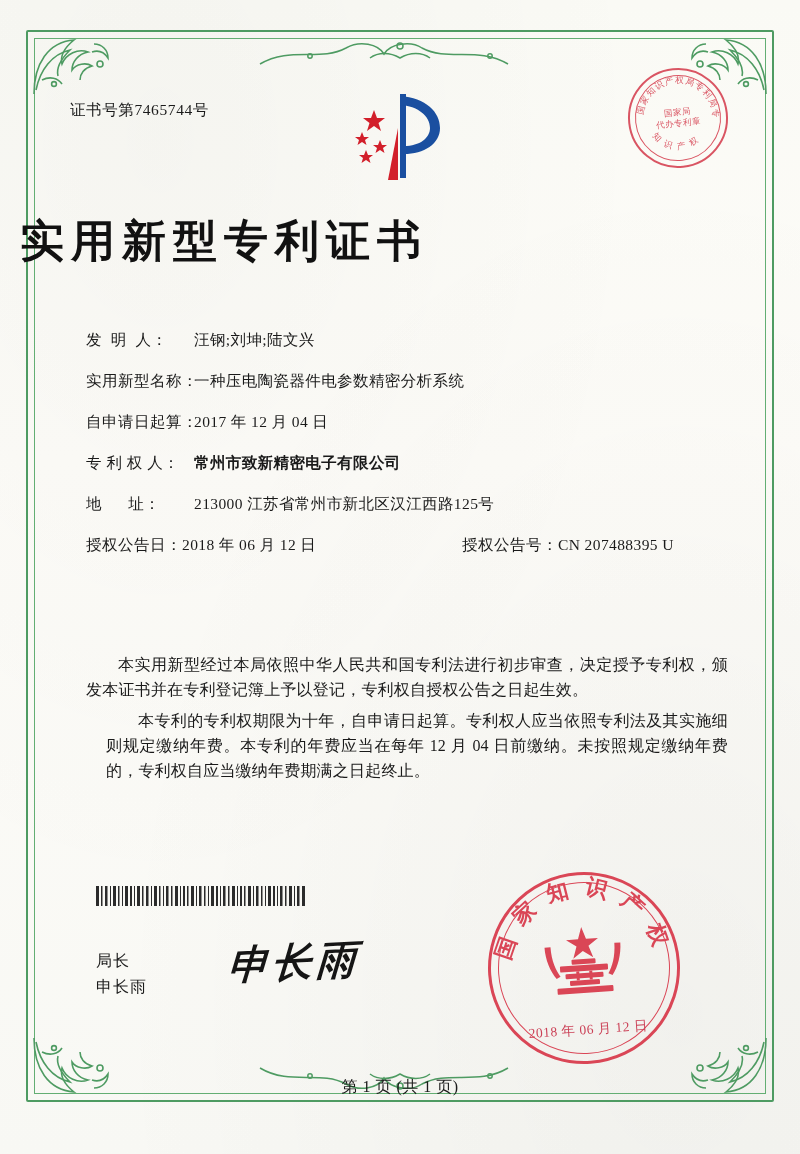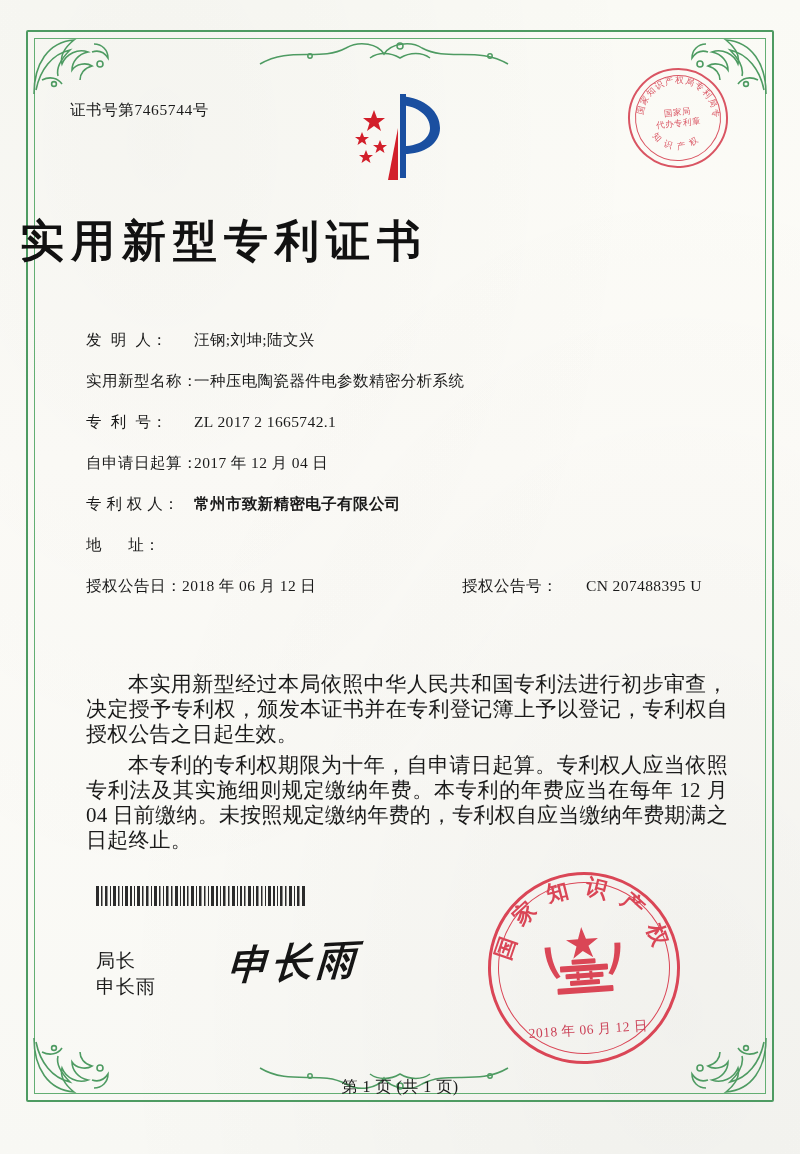--- a/index.html
+++ b/index.html
@@ -163,57 +163,58 @@
   .field-value.bold {
     font-weight: bold;
   }
   .row-split {
     display: flex;
     align-items: flex-start;
     font-size: 15.5px;
     margin-bottom: 8px;
   }
   .row-split .left { display: flex; align-items: baseline; width: 376px; }
-  .row-split .right { display: flex; align-items: baseline; gap: 28px; }
+  .row-split .right { display: flex; align-items: baseline; }
   .row-split .lbl { white-space: pre; letter-spacing: 0.5px; }
 
   
   .body-text {
     position: absolute;
     left: 86px;
     right: 72px;
-    top: 672px;
-    font-size: 21px;
+    top: 652px;
+    font-size: 16px;
     line-height: 25px;
     text-align: justify;
     letter-spacing: 0.2px;
   }
   .body-text p {
     margin: 0 0 0 0;
     text-indent: 2em;
   }
   .body-text p.gap {
     margin-top: 6px;
+    margin-left: 20px;
   }
 
   
   .barcode {
     position: absolute;
     left: 96px;
     top: 886px;
     width: 210px;
     height: 20px;
   }
 
   
   .sig-label {
     position: absolute;
     left: 96px;
     top: 948px;
-    font-size: 19px;
+    font-size: 16px;
     line-height: 26px;
     letter-spacing: 1px;
   }
   .handwriting {
     position: absolute;
     left: 228px;
     top: 935px;
     font-size: 40px;
     font-family: "DejaVu Serif", serif;
     font-style: italic;
@@ -382,33 +383,30 @@
   <div class="fields">
     <div class="field-row">
       <div class="field-label">发  明  人：</div>
       <div class="field-value">汪钢;刘坤;陆文兴</div>
     </div>
     <div class="field-row">
       <div class="field-label">实用新型名称：</div>
       <div class="field-value">一种压电陶瓷器件电参数精密分析系统</div>
     </div>
     <div class="field-row">
-      <div class="field-label">专  利  号：</div>
-      <div class="field-value">ZL 2017 2 1665742.1</div>
-    </div>
-    <div class="field-row">
       <div class="field-label">自申请日起算：</div>
       <div class="field-value">2017 年 12 月 04 日</div>
     </div>
     <div class="field-row">
       <div class="field-label">专 利 权 人：</div>
       <div class="field-value bold">常州市致新精密电子有限公司</div>
     </div>
     <div class="field-row">
       <div class="field-label">地      址：</div>
+      <div class="field-value">213000 江苏省常州市新北区汉江西路125号</div>
     </div>
 
     <div class="row-split">
       <div class="left">
         <div class="lbl">授权公告日：</div>
         <div class="field-value">2018 年 06 月 12 日</div>
       </div>
       <div class="right">
         <div class="lbl">授权公告号：</div>
         <div class="field-value">CN 207488395 U</div>

